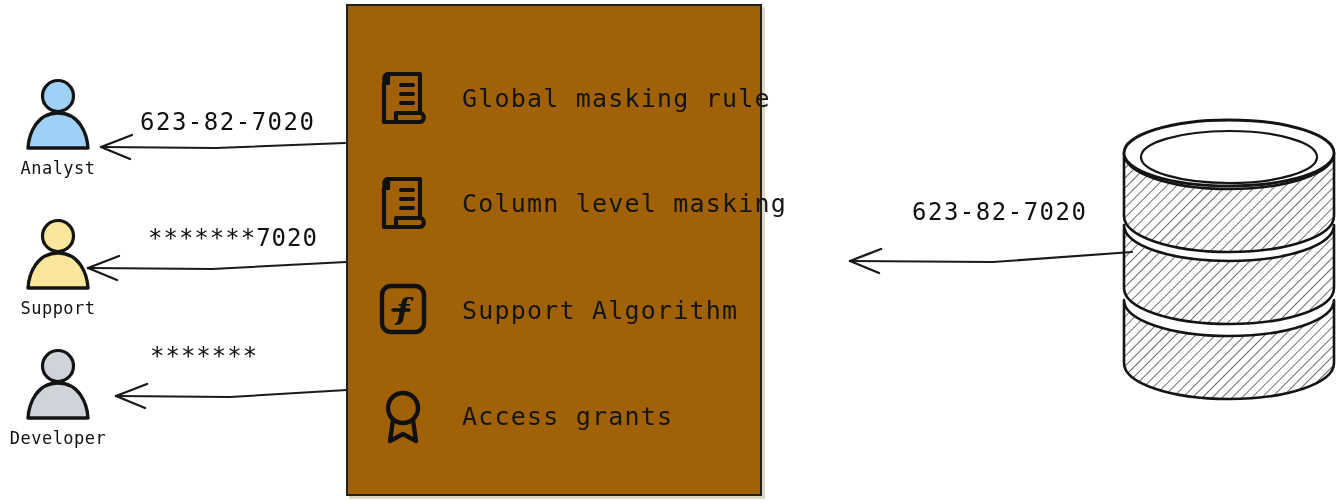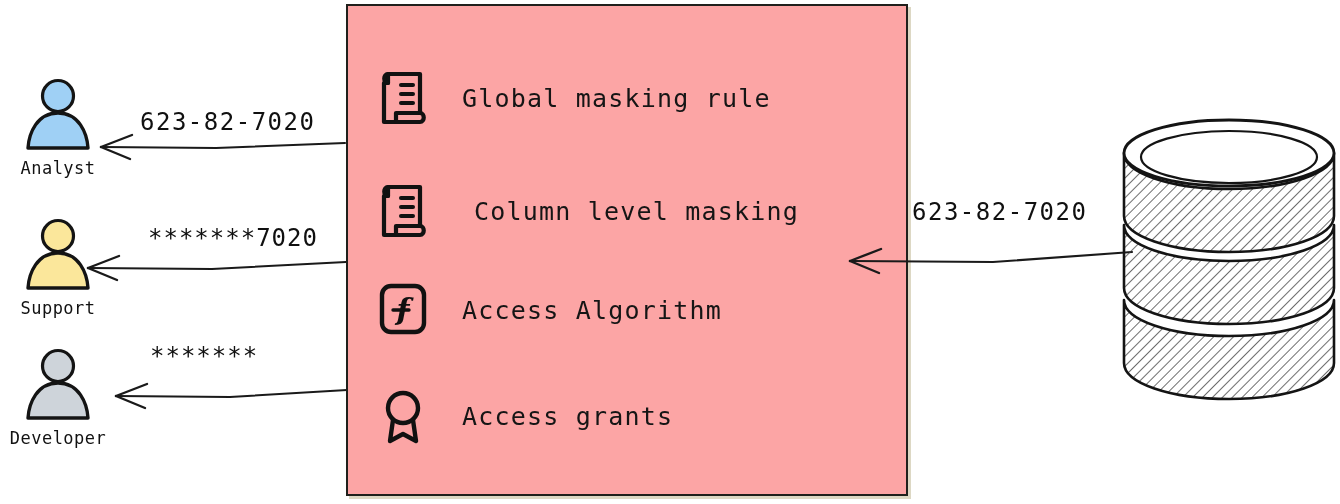--- a/index.html
+++ b/index.html
@@ -47,23 +47,23 @@
     color: #101010;
     white-space: nowrap;
   }
   .arrow-label.stars { letter-spacing: 1px; }
 
   
   .panel {
     position: absolute;
     left: 346px;
     top: 4px;
-    width: 562px;
+    width: 416px;
     height: 492px;
-    background: #fca5a5;
+    background: #a16207;
     border: 2.2px solid #20201c;
     box-sizing: border-box;
     box-shadow: 3px 3px 0 0 rgba(120,100,20,0.25);
   }
   .panel-row {
     position: absolute;
     left: 28px;
     display: flex;
     align-items: center;
     height: 64px;
@@ -146,39 +146,39 @@
       <path d="M12 5 L 44 5 L 44 44 L 20 44 L 20 53 L 8 53 L 8 14 L 12 14 Z" fill="none" stroke="#111" stroke-width="4.2" stroke-linejoin="round" stroke-linecap="round"></path>
       <path d="M12 5 C 7 5, 7 14, 12 14" fill="none" stroke="#111" stroke-width="4.2" stroke-linecap="round"></path>
       <path d="M44 44 C 49 44, 49 53, 44 53 L 20 53" fill="none" stroke="#111" stroke-width="4.2" stroke-linecap="round" stroke-linejoin="round"></path>
       <line x1="25" y1="16" x2="37" y2="16" stroke="#111" stroke-width="4" stroke-linecap="round"></line>
       <line x1="25" y1="25" x2="37" y2="25" stroke="#111" stroke-width="4" stroke-linecap="round"></line>
       <line x1="25" y1="34" x2="37" y2="34" stroke="#111" stroke-width="4" stroke-linecap="round"></line>
     </svg>
     <span class="row-label">Global masking rule</span>
   </div>
 
-  <div class="panel-row" style="top:173px;gap:12px;">
+  <div class="panel-row" style="top:165px;">
     <svg class="row-icon" viewBox="0 0 54 58">
       <path d="M12 5 L 44 5 L 44 44 L 20 44 L 20 53 L 8 53 L 8 14 L 12 14 Z" fill="none" stroke="#111" stroke-width="4.2" stroke-linejoin="round" stroke-linecap="round"></path>
       <path d="M12 5 C 7 5, 7 14, 12 14" fill="none" stroke="#111" stroke-width="4.2" stroke-linecap="round"></path>
       <path d="M44 44 C 49 44, 49 53, 44 53 L 20 53" fill="none" stroke="#111" stroke-width="4.2" stroke-linecap="round" stroke-linejoin="round"></path>
       <line x1="25" y1="16" x2="37" y2="16" stroke="#111" stroke-width="4" stroke-linecap="round"></line>
       <line x1="25" y1="25" x2="37" y2="25" stroke="#111" stroke-width="4" stroke-linecap="round"></line>
       <line x1="25" y1="34" x2="37" y2="34" stroke="#111" stroke-width="4" stroke-linecap="round"></line>
     </svg>
     <span class="row-label">Column level masking</span>
   </div>
 
   <div class="panel-row" style="top:272px;">
     <svg class="row-icon" viewBox="0 0 54 58">
       <rect x="6" y="5" width="42" height="46" rx="9" ry="9" fill="none" stroke="#111" stroke-width="4.4"></rect>
       <text x="27" y="39" text-anchor="middle" font-family="'DejaVu Serif', serif" font-style="italic" font-weight="bold" font-size="30" fill="#111">f</text>
       <line x1="17" y1="29" x2="33" y2="29" stroke="#111" stroke-width="3.4" stroke-linecap="round"></line>
     </svg>
-    <span class="row-label">Access Algorithm</span>
+    <span class="row-label">Support Algorithm</span>
   </div>
 
   <div class="panel-row" style="top:378px;">
     <svg class="row-icon" viewBox="0 0 54 58">
       <circle cx="27" cy="21" r="15" fill="none" stroke="#111" stroke-width="4.4"></circle>
       <path d="M17 33 L 14 54 L 27 47 L 40 54 L 37 33" fill="none" stroke="#111" stroke-width="4.4" stroke-linejoin="round" stroke-linecap="round"></path>
     </svg>
     <span class="row-label">Access grants</span>
   </div>
 

